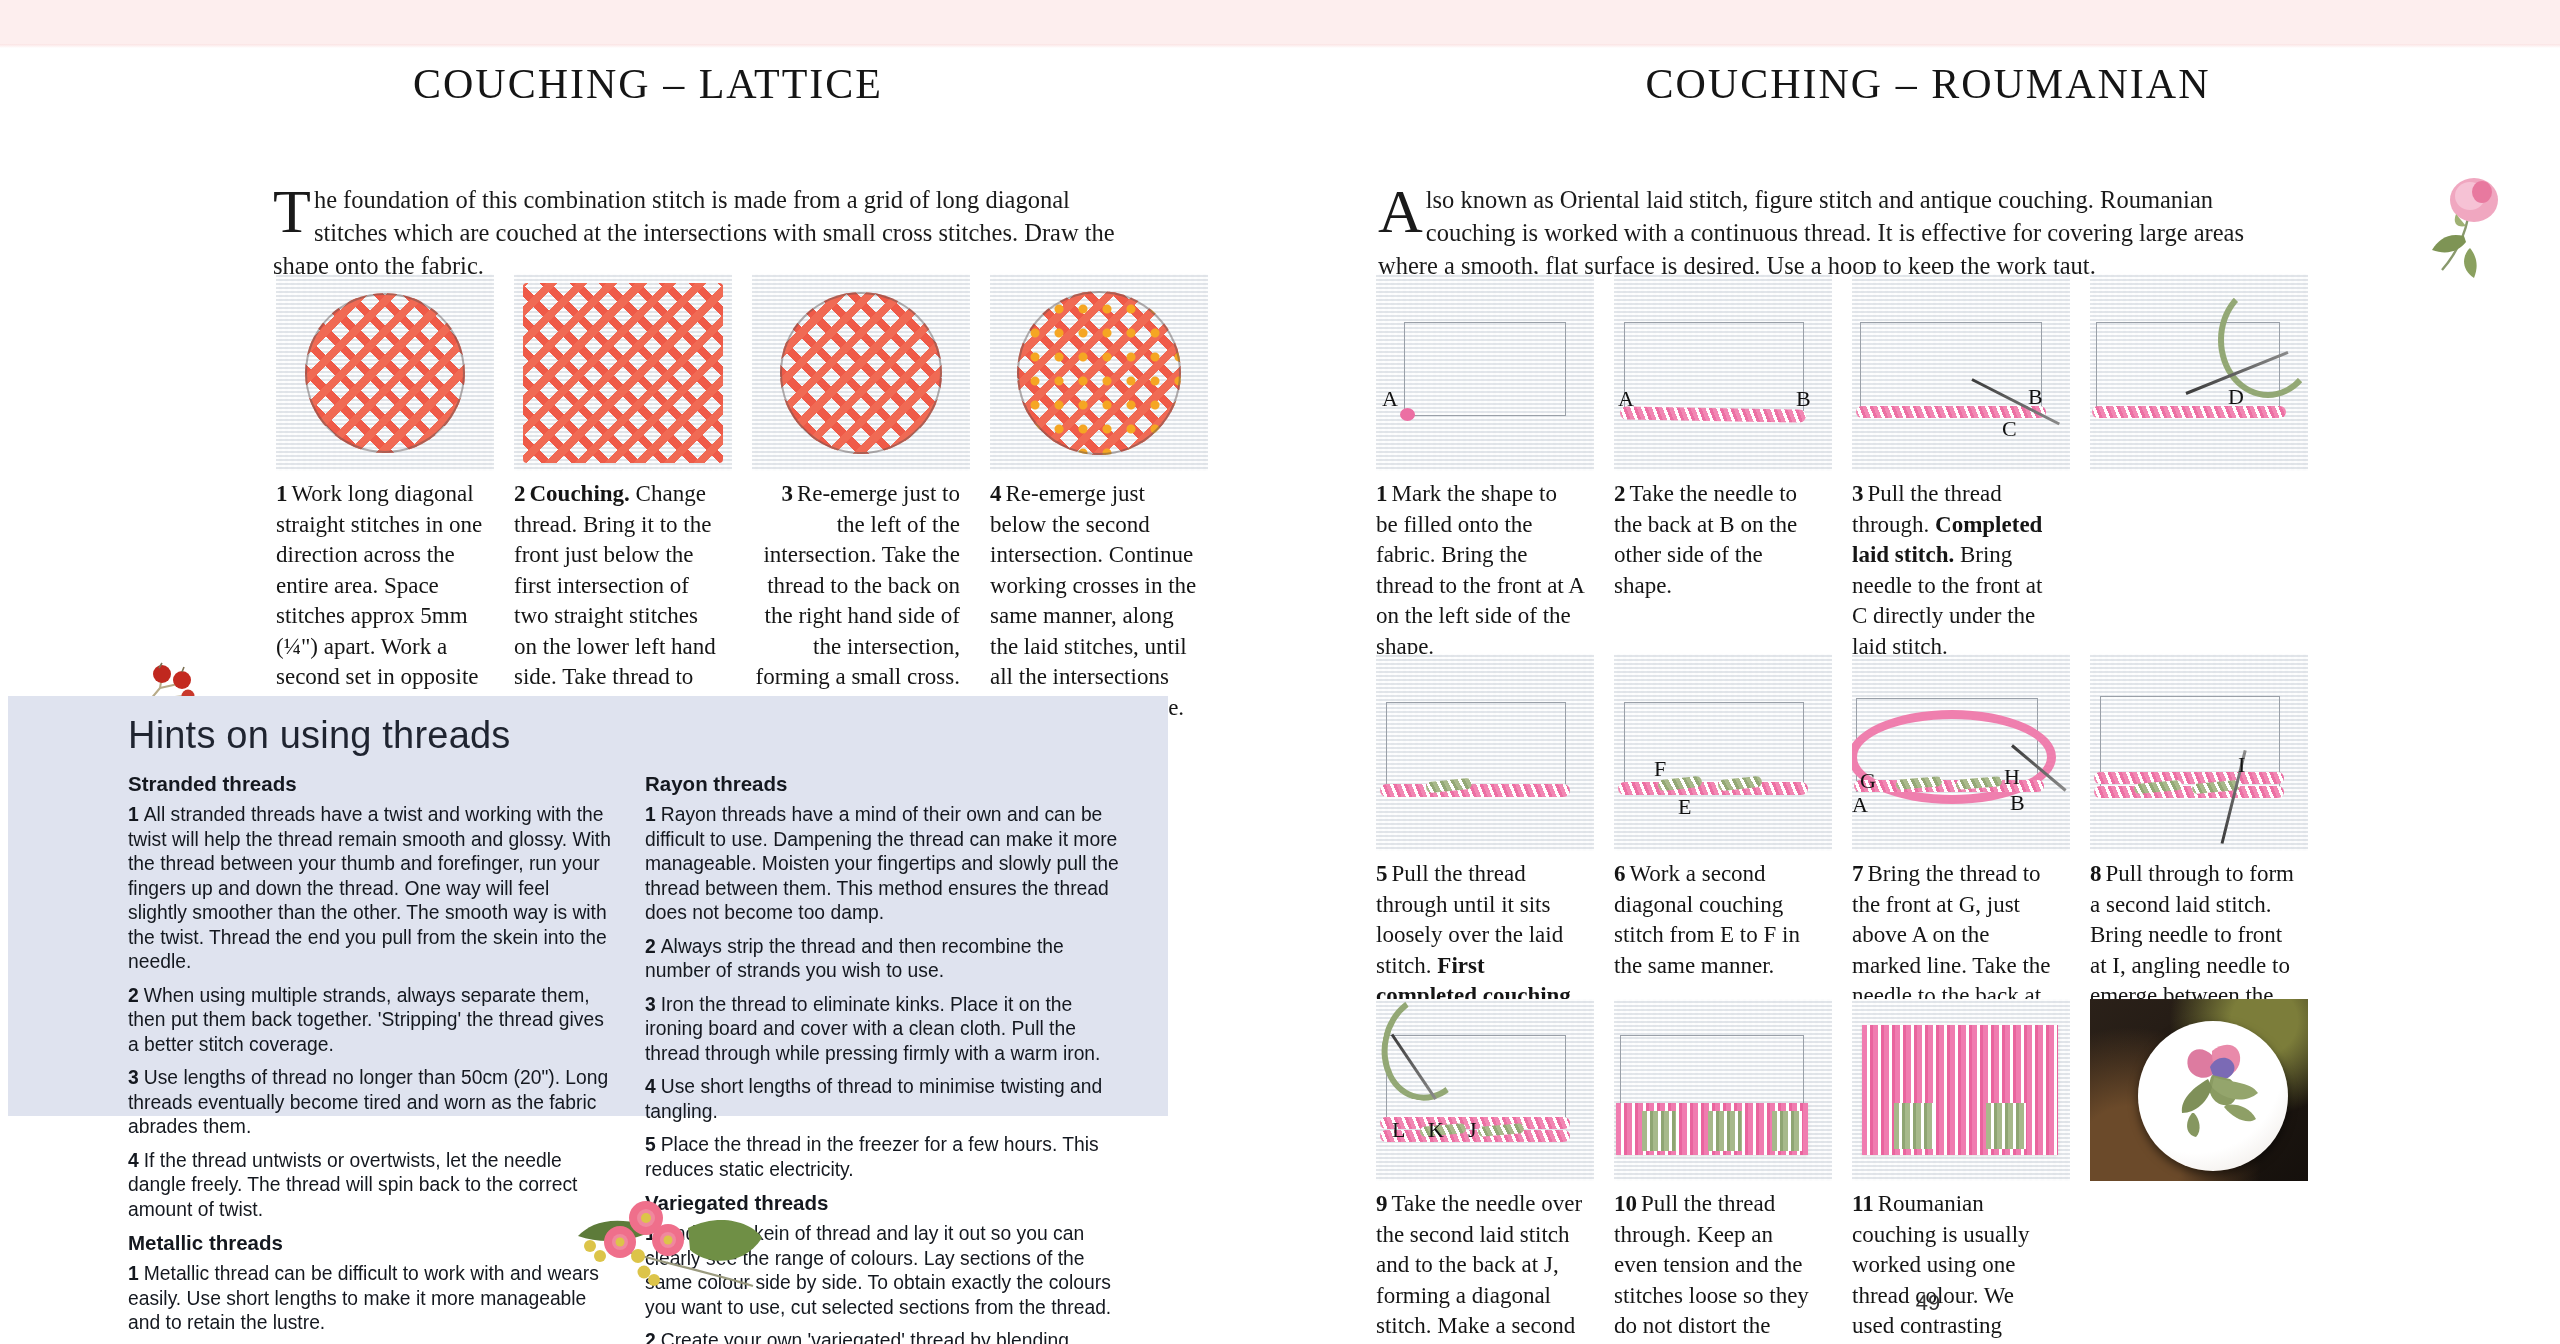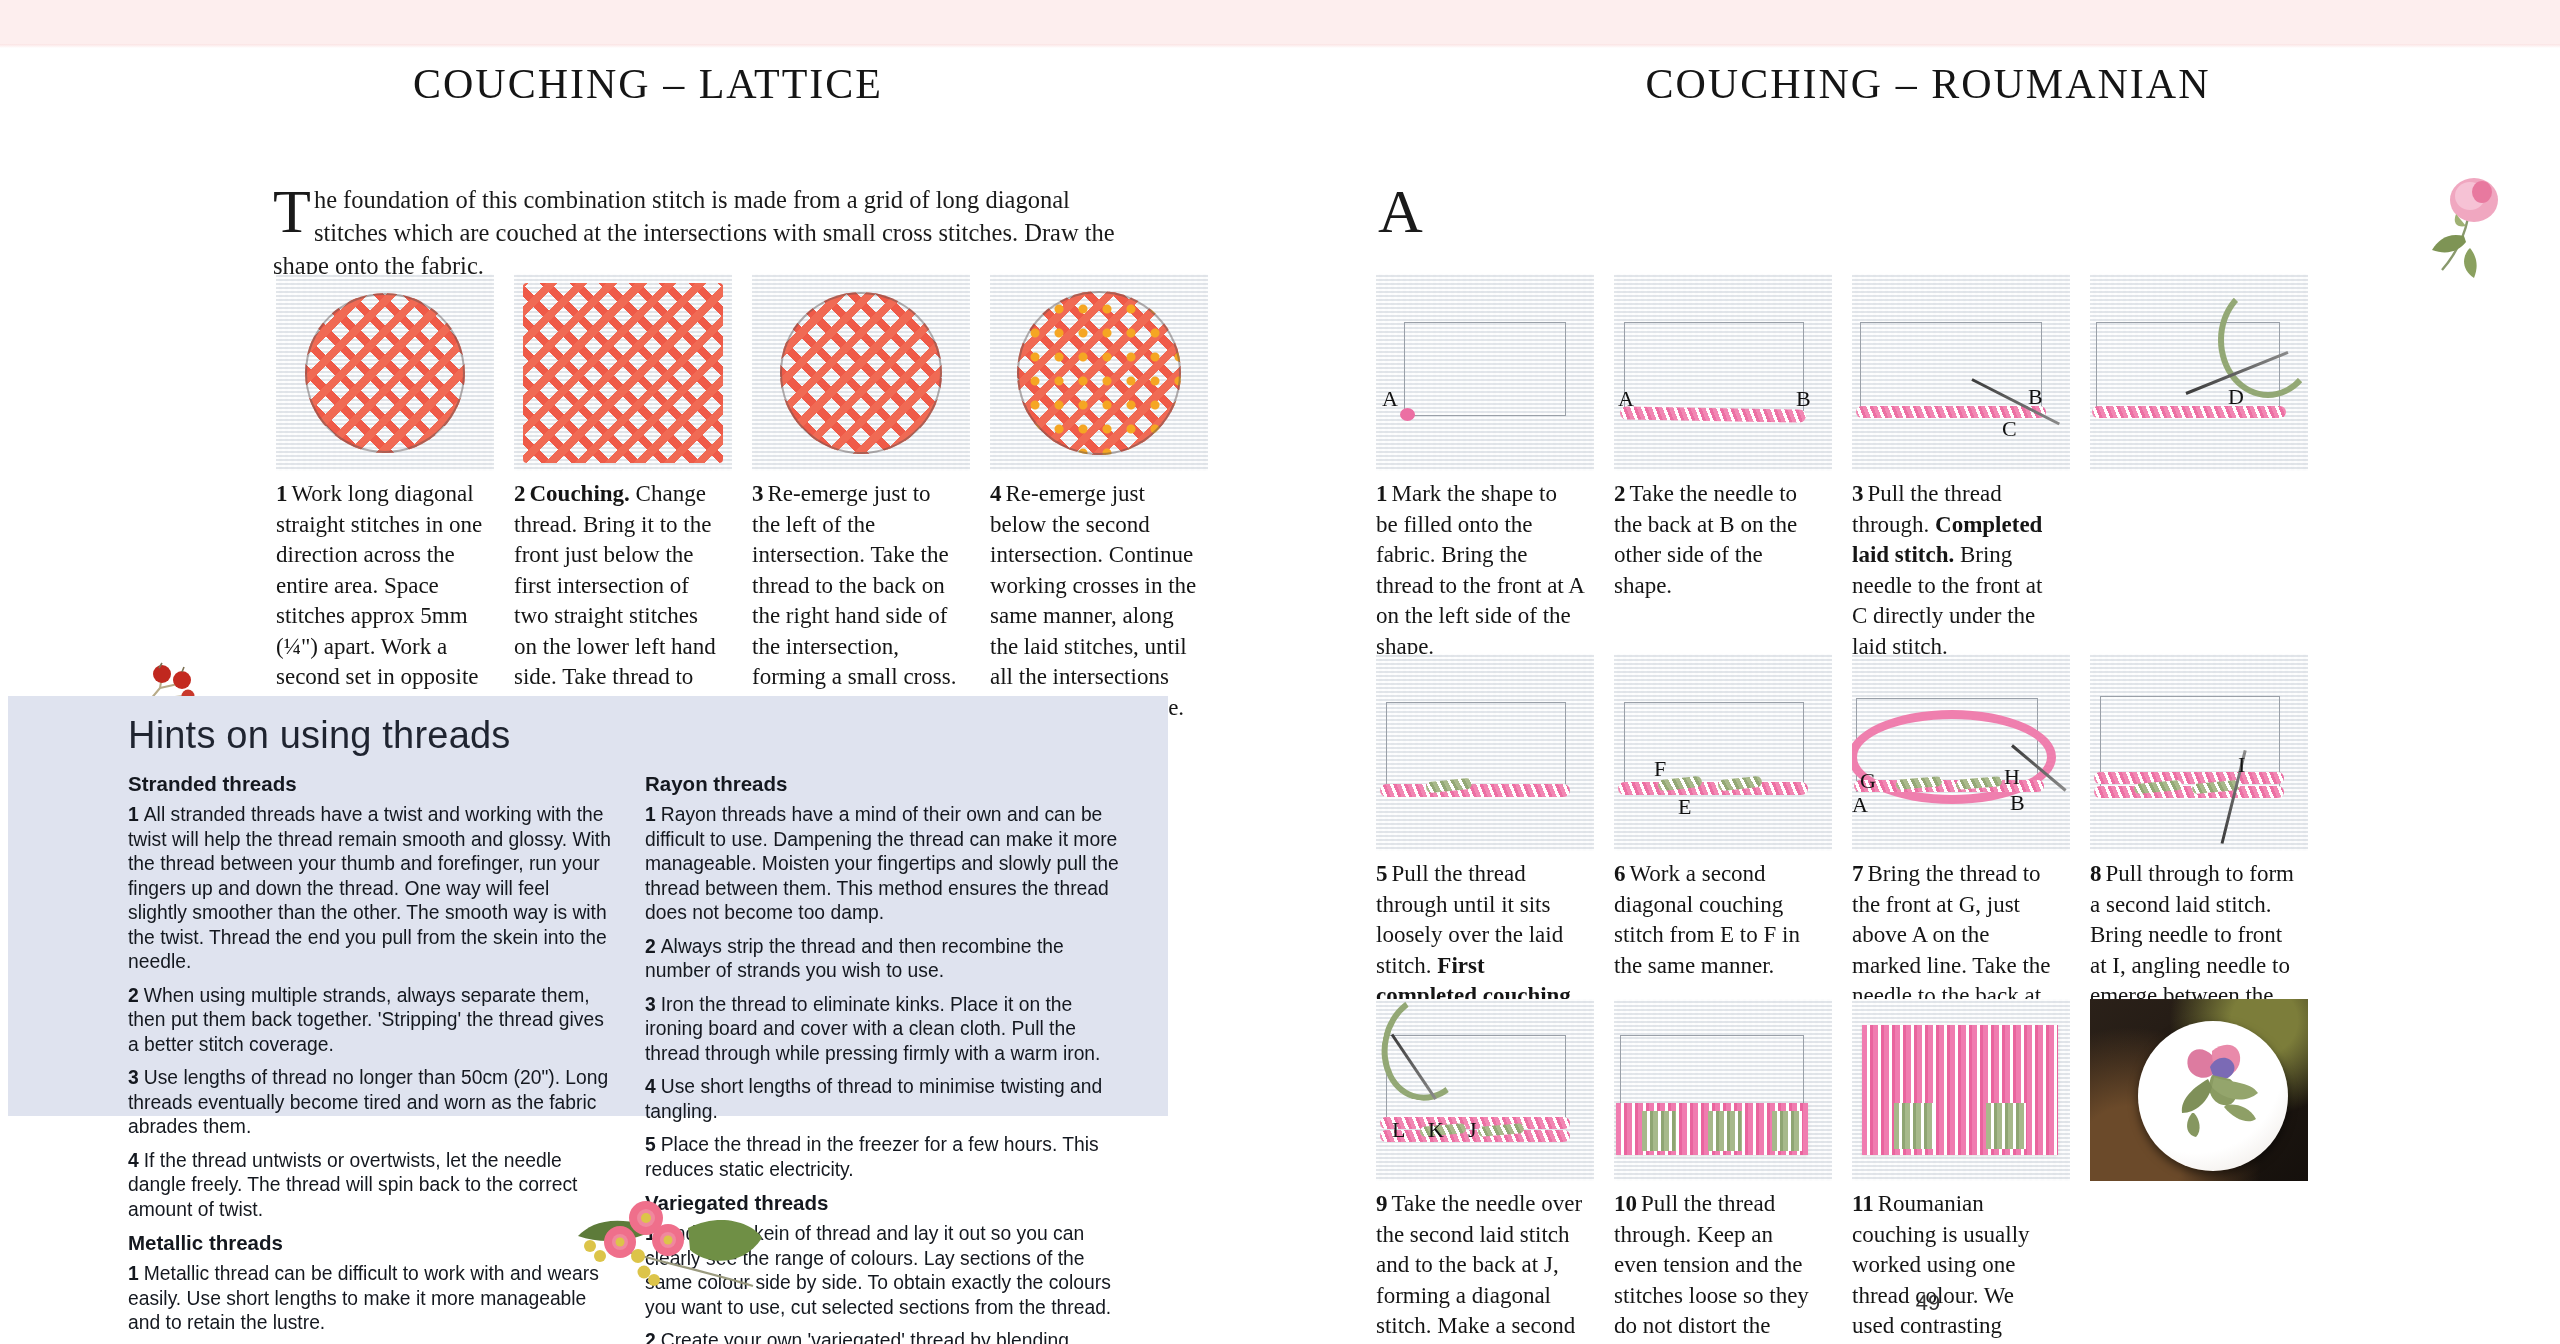--- a/index.html
+++ b/index.html
@@ -272,21 +272,21 @@
             <div class="lat-a" style="border-radius:4px;"></div>
             <div class="lat-b" style="border-radius:4px;"></div>
           </div>
         </div>
         <div class="caption" style="width:208px;">
           <span class="num">2</span><b>Couching.</b>
           <span>Change thread. Bring it to the front just below the first intersection of two straight stitches on the lower left hand side. Take thread to back just above intersection.</span>
         </div>
       </div>
 
-      <div class="photo-cell" style="width:218px;">
+      <div class="photo-cell" style="width:218px;text-align:right;">
         <div class="photo" style="width:218px;height:197px;">
           <div class="linen"></div>
           <div class="lattice-circle" style="width:162px;height:162px;">
             <div class="lat-a"></div>
             <div class="lat-b"></div>
             <div class="circle-outline"></div>
           </div>
         </div>
         <div class="caption" style="width:208px;">
           <span class="num">3</span><span>Re-emerge just to the left of the intersection. Take the thread to the back on the right hand side of the intersection, forming a small cross.</span>
@@ -379,21 +379,21 @@
       </svg>
     </div>
 
   </div>
 
   <div class="page page-right">
 
     <h1 class="heading heading-right">COUCHING – ROUMANIAN</h1>
 
     <div class="intro" style="left:90px; top:137px; width:930px;">
-      <span class="dropcap">A</span>
+      <span class="dropcap">A</span><span>lso known as Oriental laid stitch, figure stitch and antique couching. Roumanian couching is worked with a continuous thread. It is effective for covering large areas where a smooth, flat surface is desired. Use a hoop to keep the work taut.</span>
     </div>
 
     <div class="deco" style="left:1120px; top:120px; width:130px; height:120px;">
       <svg viewBox="0 0 130 120" width="130" height="120" aria-hidden="true">
         <path d="M60 52 C56 72 48 88 34 104" stroke="#89996d" stroke-width="2.4" fill="none"></path>
         <path d="M56 70 C40 66 30 74 24 84 C40 90 52 84 58 76 Z" fill="#7e9455"></path>
         <path d="M62 82 C70 92 70 102 66 112 C54 104 54 92 60 84 Z" fill="#8aa05f"></path>
         <ellipse cx="66" cy="34" rx="24" ry="22" fill="#f0a7c0"></ellipse>
         <ellipse cx="62" cy="30" rx="15" ry="14" fill="#f6c2d5"></ellipse>
         <ellipse cx="74" cy="26" rx="10" ry="11" fill="#e8799f"></ellipse>

